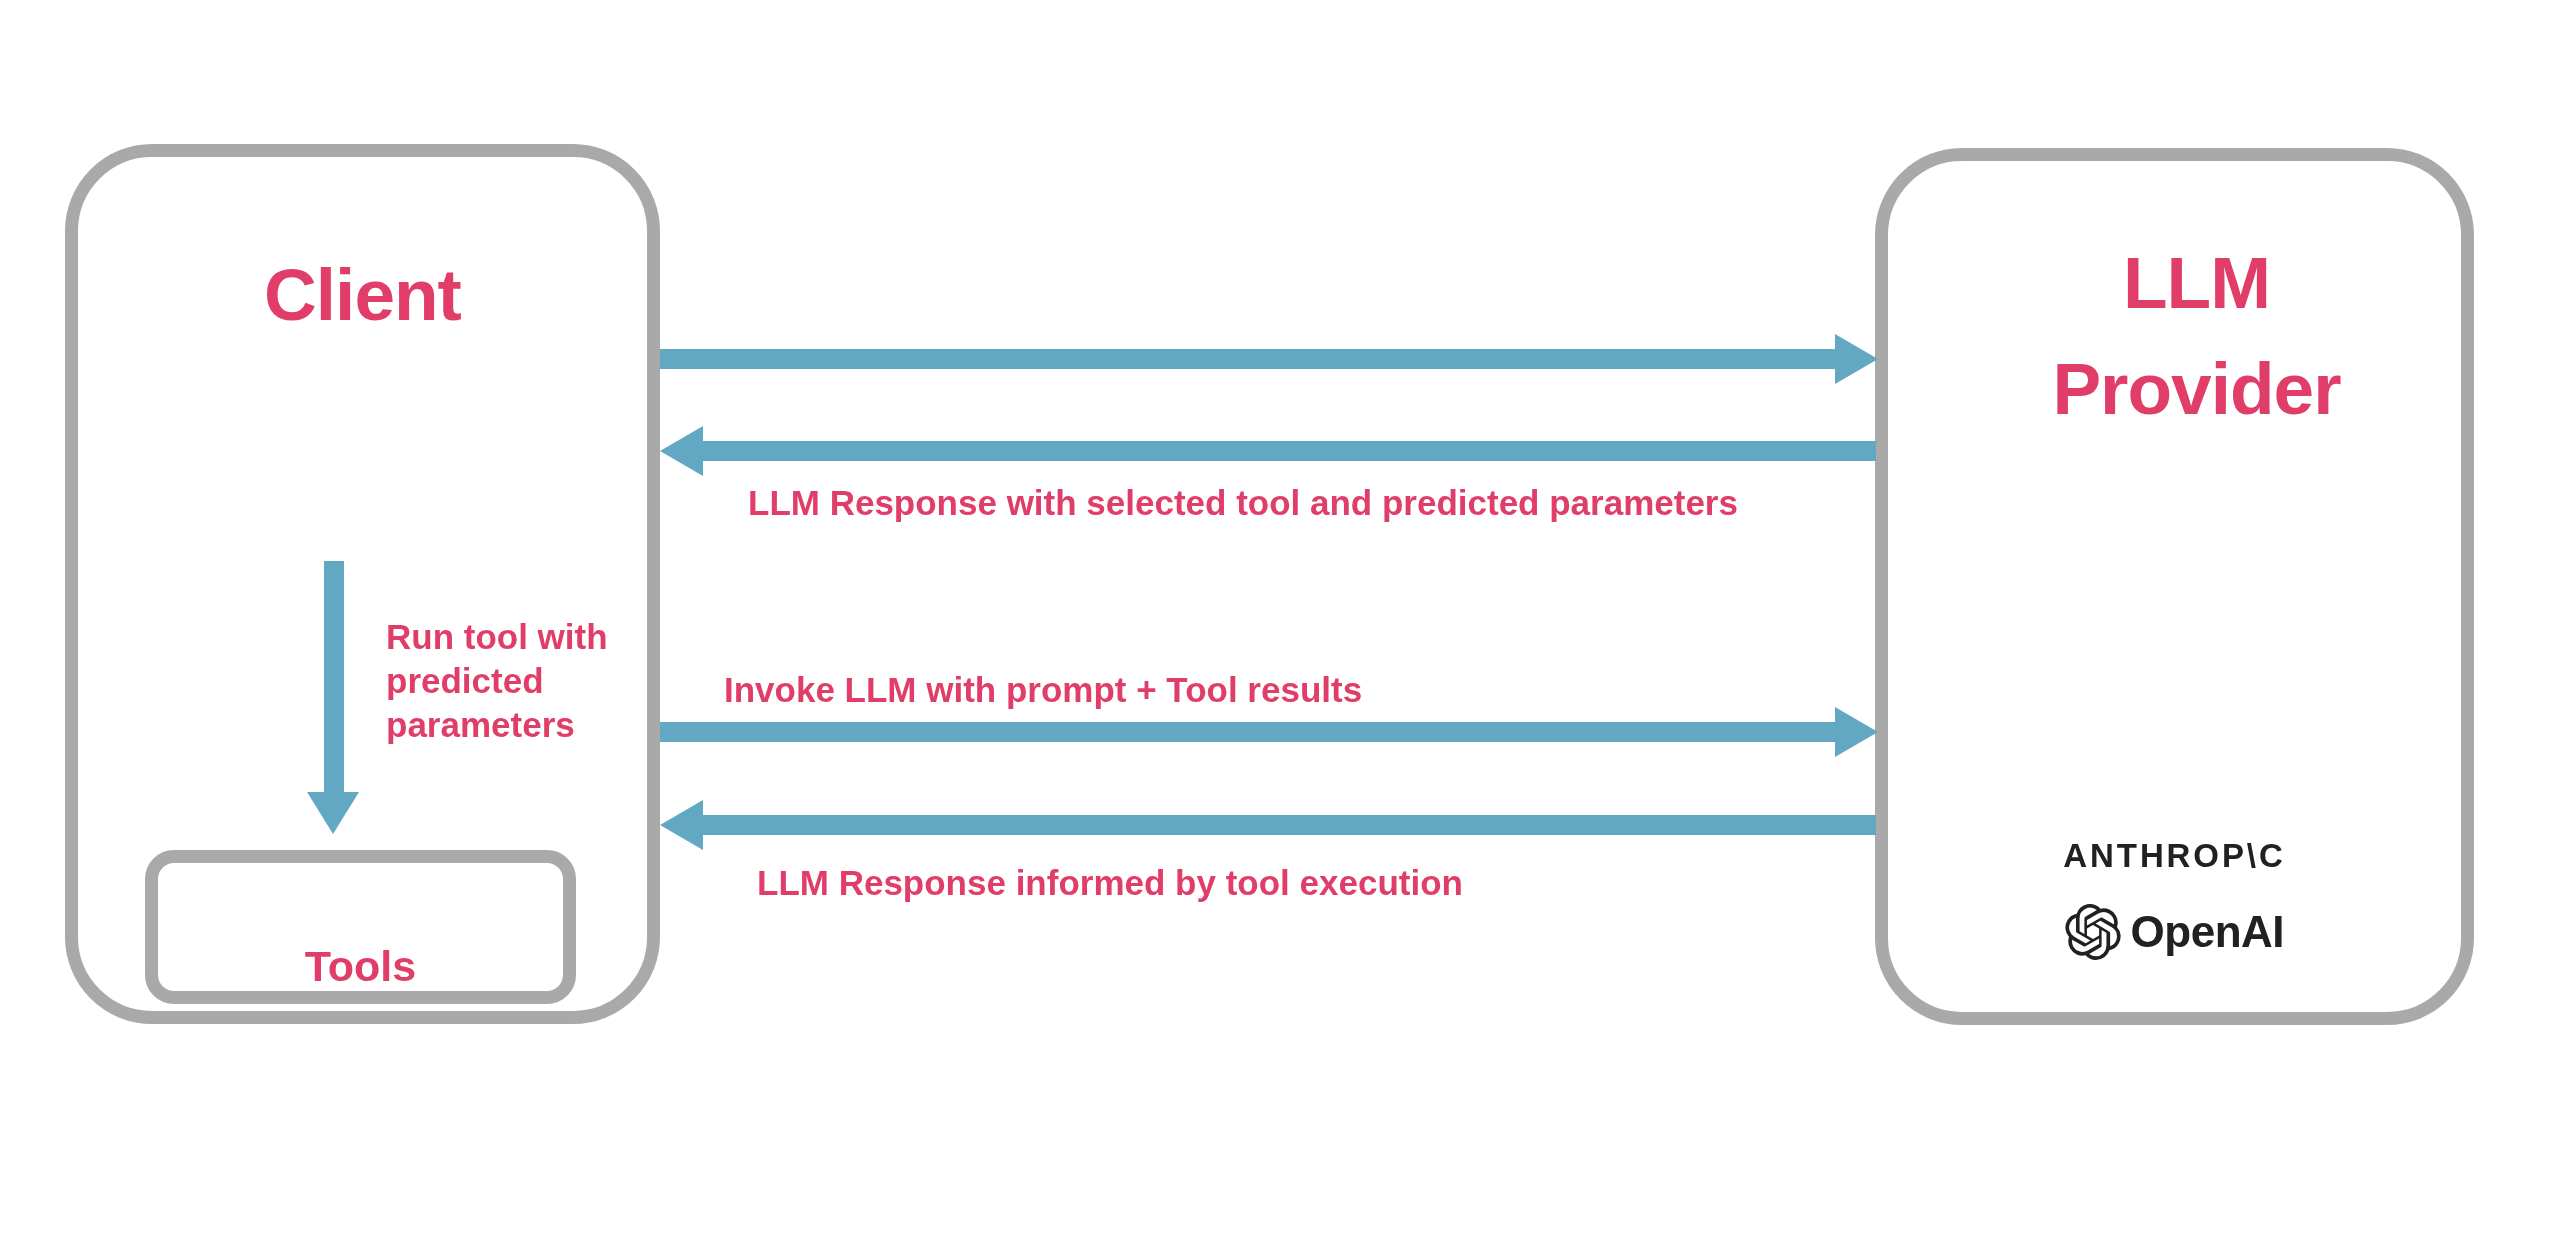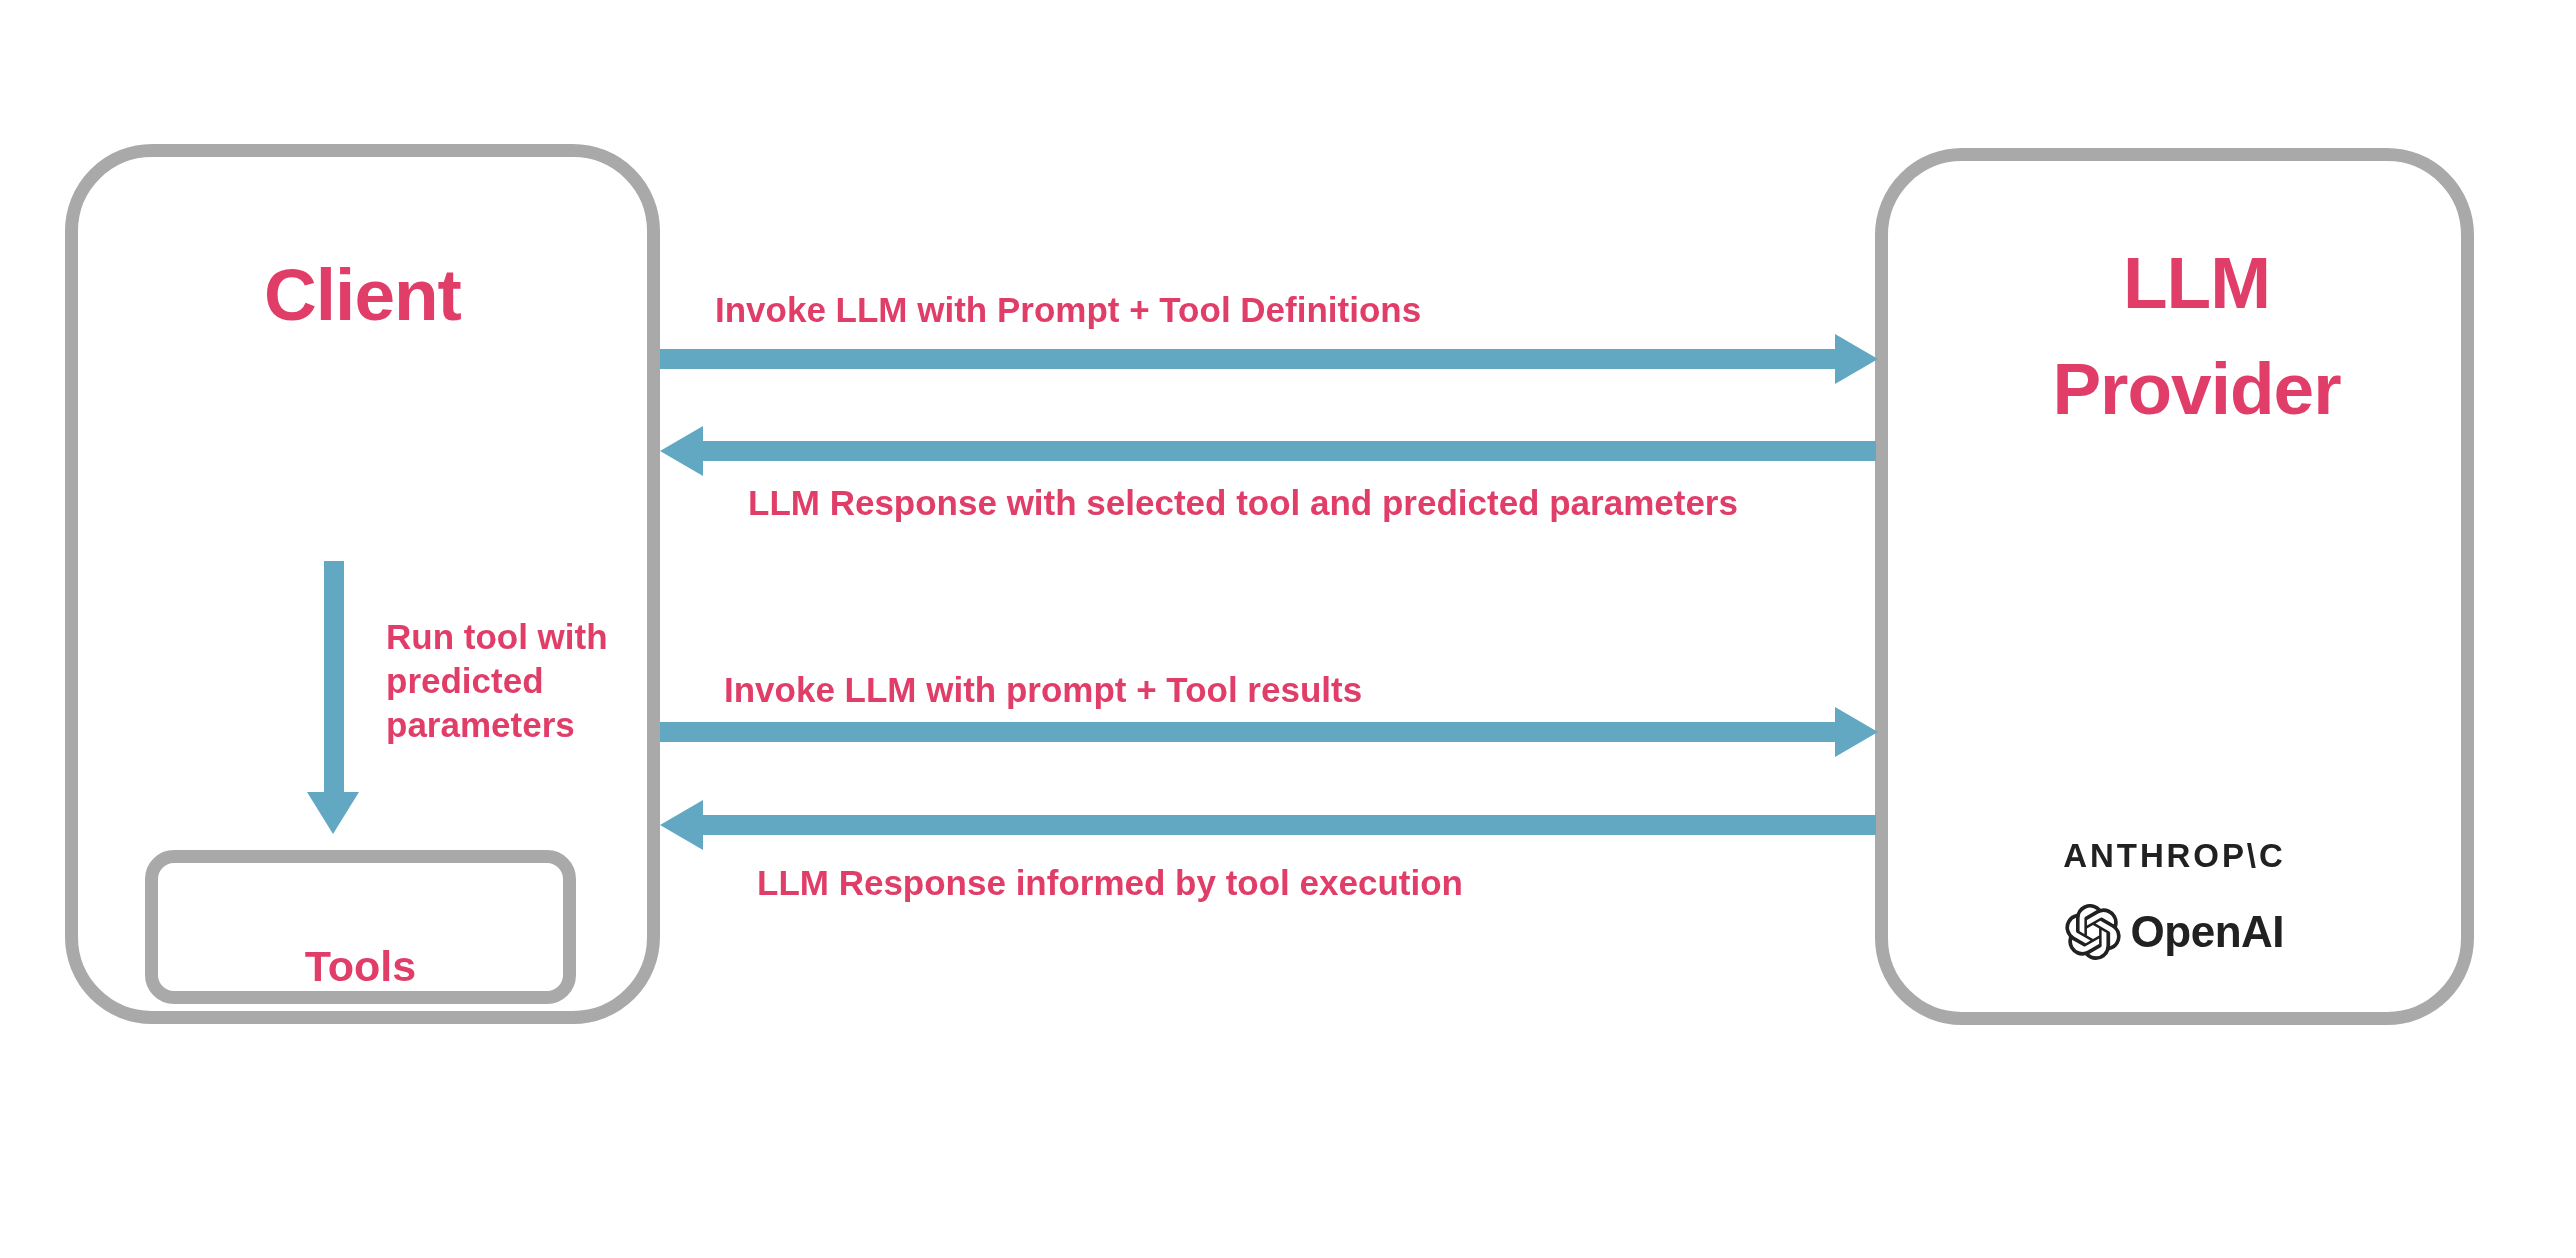--- a/index.html
+++ b/index.html
@@ -173,19 +173,18 @@
   </div>
   <div class="h-arrow arrow-right a3">
     <div class="h-shaft"></div>
     <div class="h-head"></div>
   </div>
   <div class="h-arrow arrow-left a4">
     <div class="h-shaft"></div>
     <div class="h-head"></div>
   </div>
 
-  <div class="arrow-label l1">Invoke LLM with Prompt + Tool Definitions</div>
   <div class="arrow-label l2">LLM Response with selected tool and predicted parameters</div>
   <div class="arrow-label l3">Invoke LLM with prompt + Tool results</div>
   <div class="arrow-label l4">LLM Response informed by tool execution</div>
 
 </div>
 
 
 </body></html>

